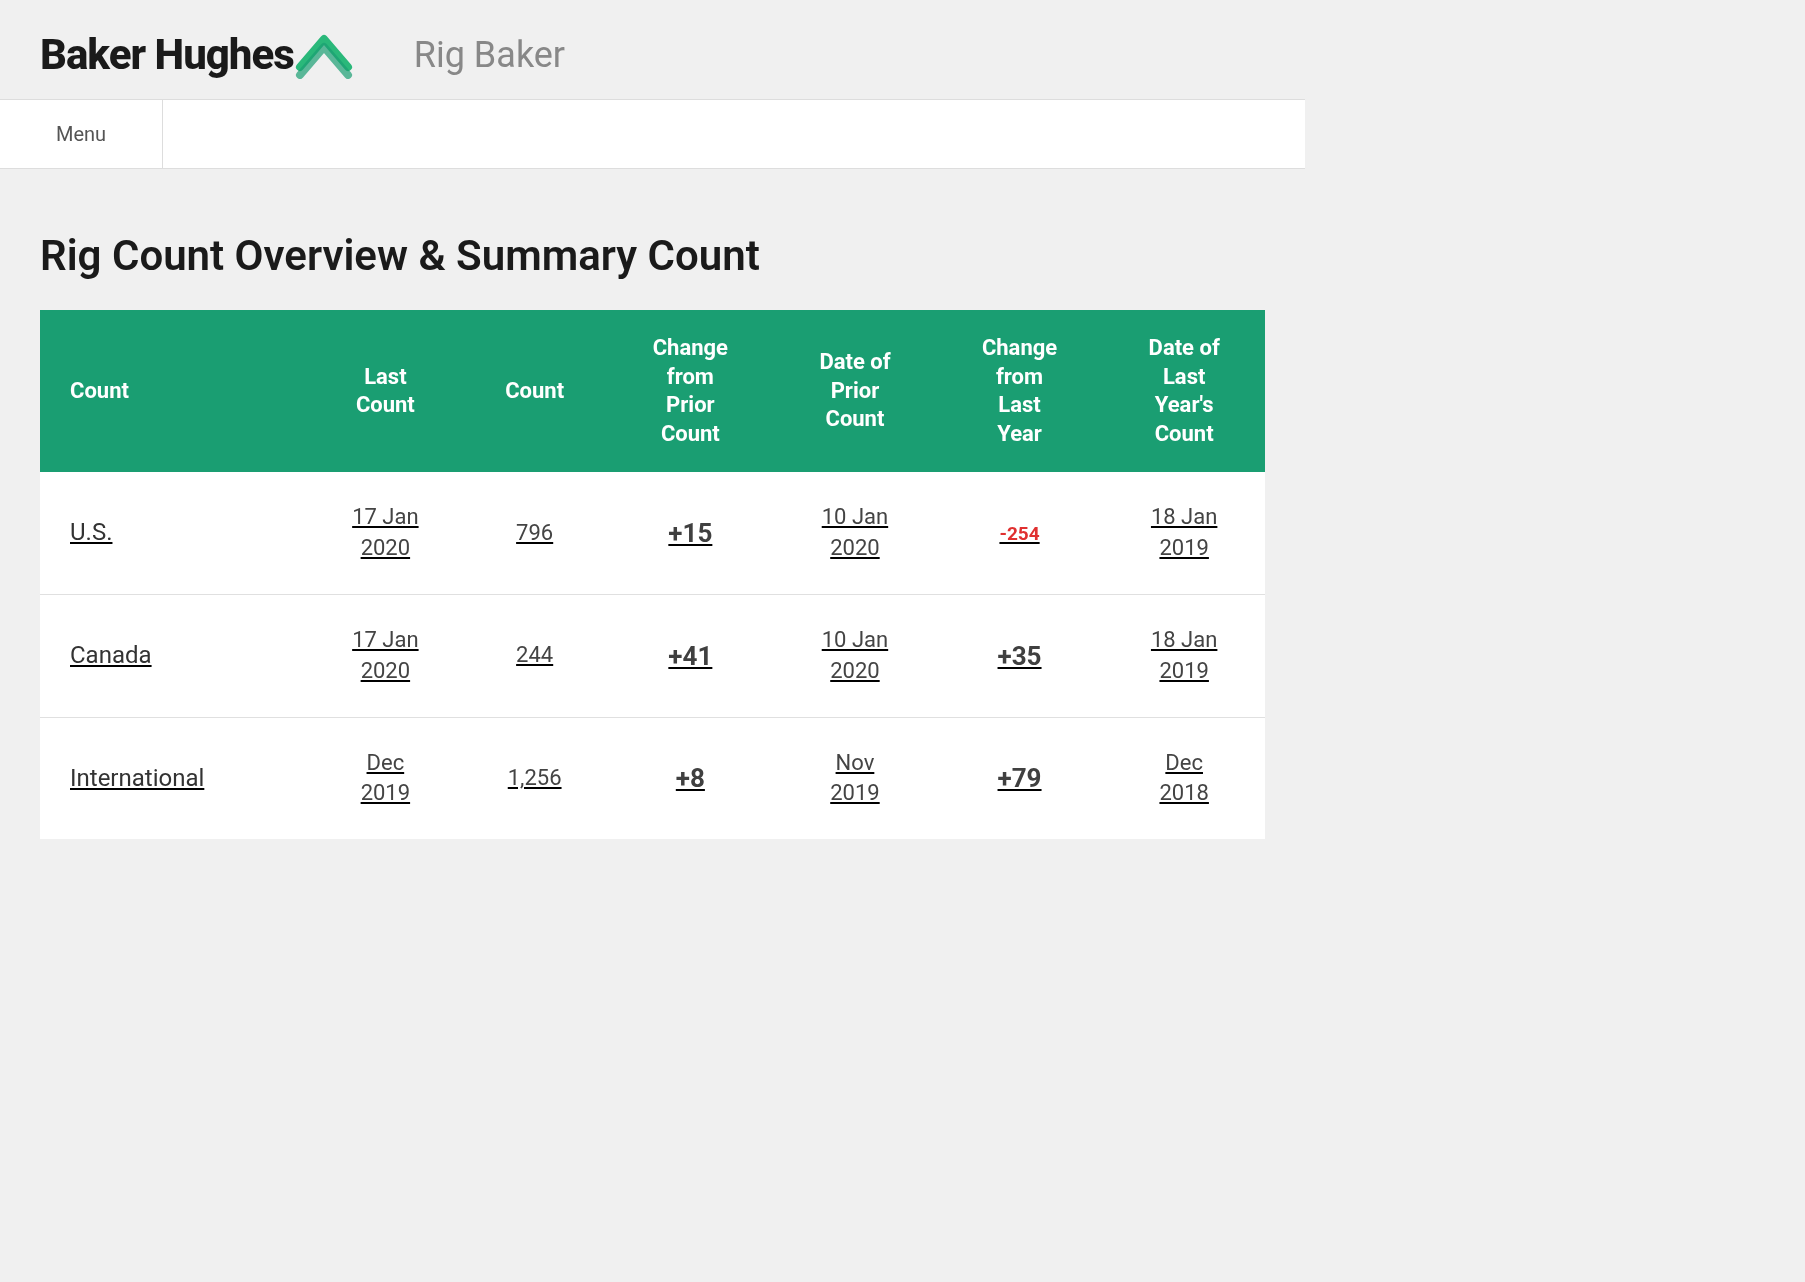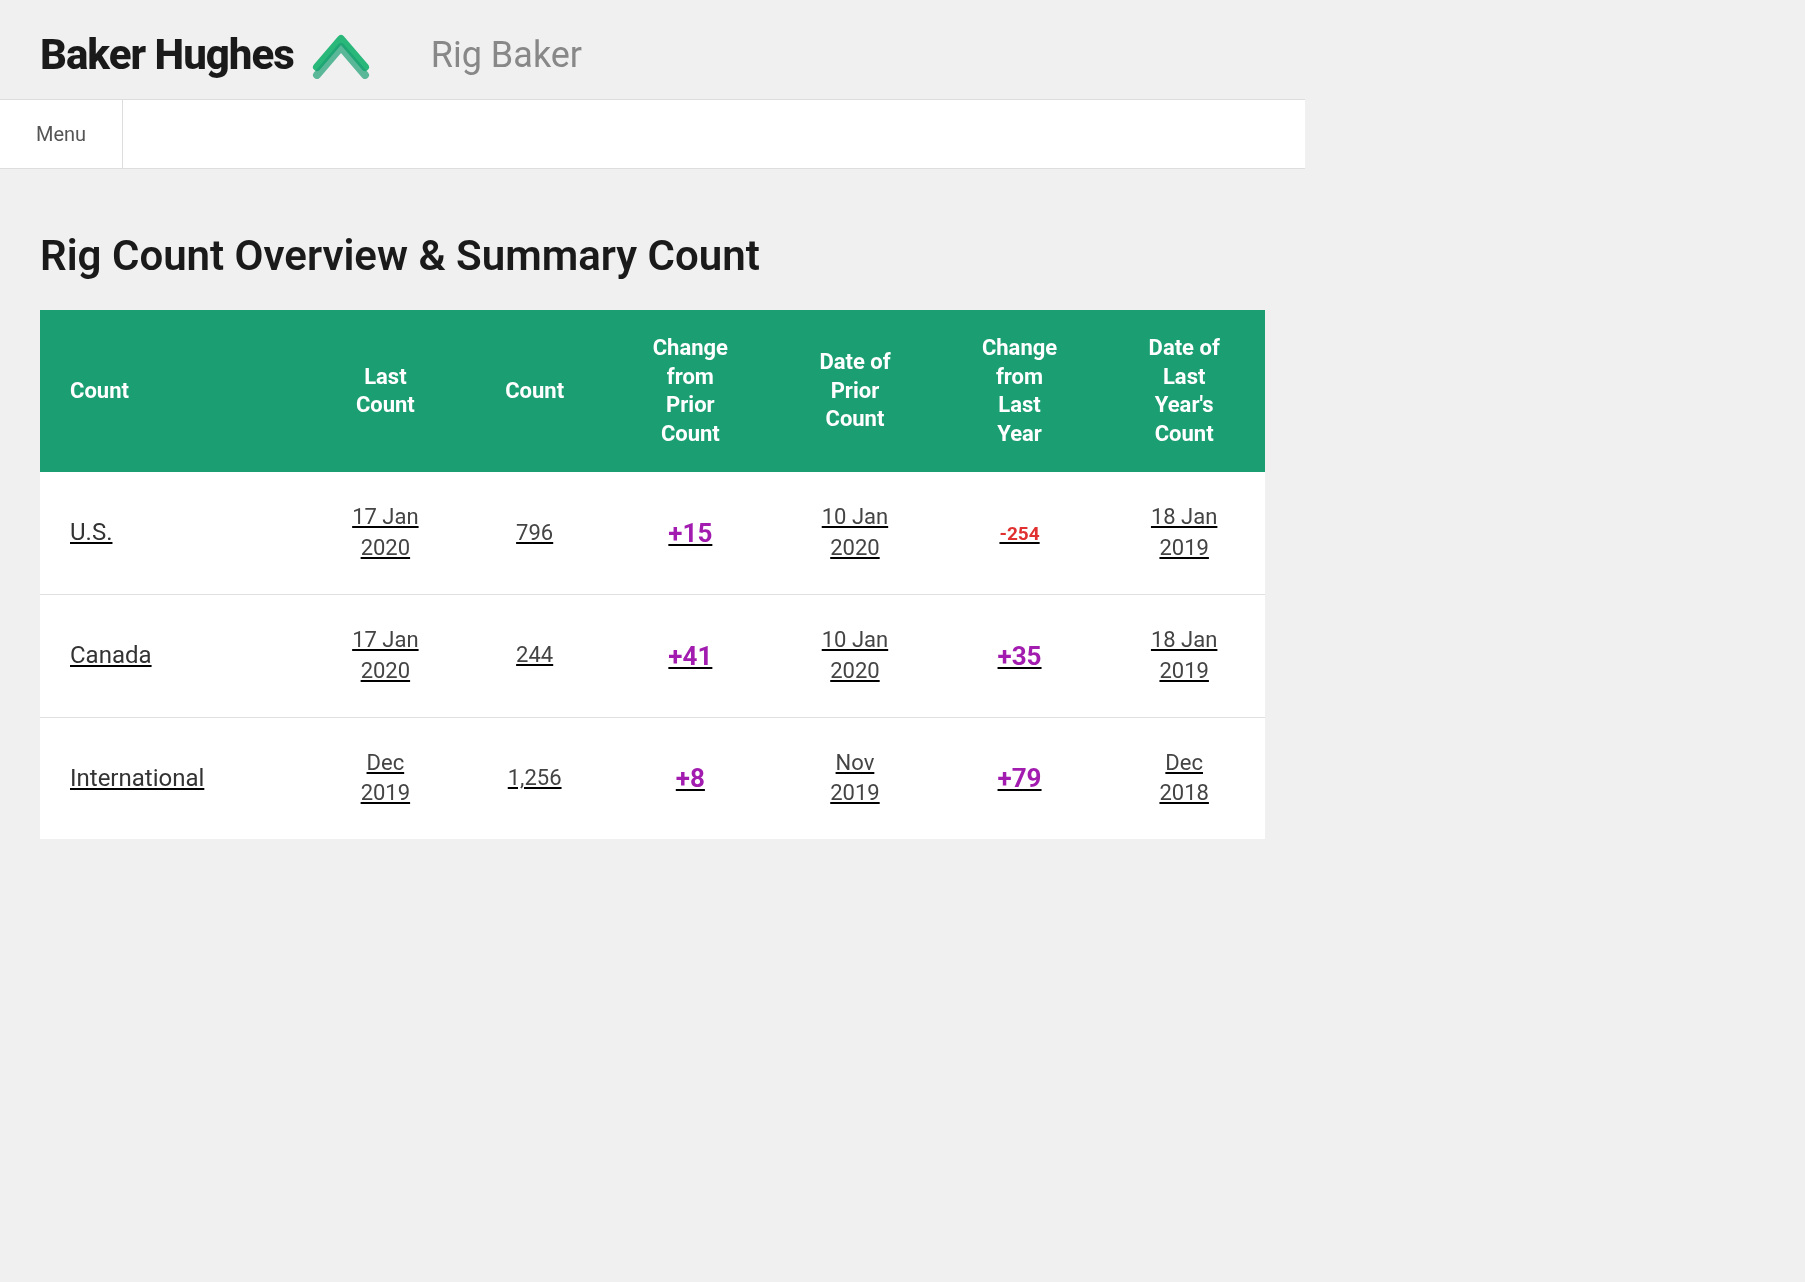--- a/index.html
+++ b/index.html
@@ -20,21 +20,21 @@
       background: #f0f0f0;
       padding: 30px 40px 20px 40px;
       display: flex;
       align-items: center;
       gap: 60px;
     }
 
     .logo-area {
       display: flex;
       align-items: center;
-      gap: 17px;
+      gap: 0;
     }
 
     .logo-text {
       font-size: 42px;
       font-weight: 800;
       color: #1a1a1a;
       letter-spacing: -1px;
     }
 
     .logo-icon {
@@ -52,21 +52,21 @@
     .navbar {
       background: #fff;
       border-top: 1px solid #ddd;
       border-bottom: 1px solid #ddd;
       padding: 0;
       margin-bottom: 0;
     }
 
     .menu-btn {
       display: inline-block;
-      padding: 22px 36px;
+      padding: 22px 56px;
       font-size: 20px;
       color: #555;
       cursor: pointer;
       border-right: 1px solid #ddd;
       background: #fff;
     }
 
     
     .page-content {
       background: #f0f0f0;
@@ -126,21 +126,21 @@
     }
 
     .rig-table tbody td:first-child {
       text-align: left;
       padding-left: 30px;
       font-size: 24px;
       color: #333;
     }
 
     .change-positive {
-      color: #a21caf;
+      color: #404040;
       font-weight: 700;
       font-size: 26px;
     }
 
     .change-negative {
       color: #e03030;
       font-weight: 700;
       font-size: 19px;
     }
   </style>

